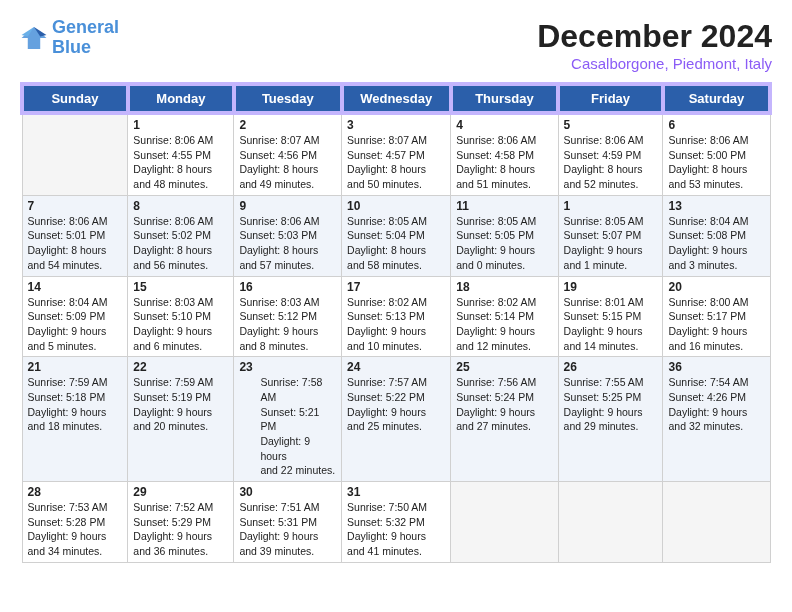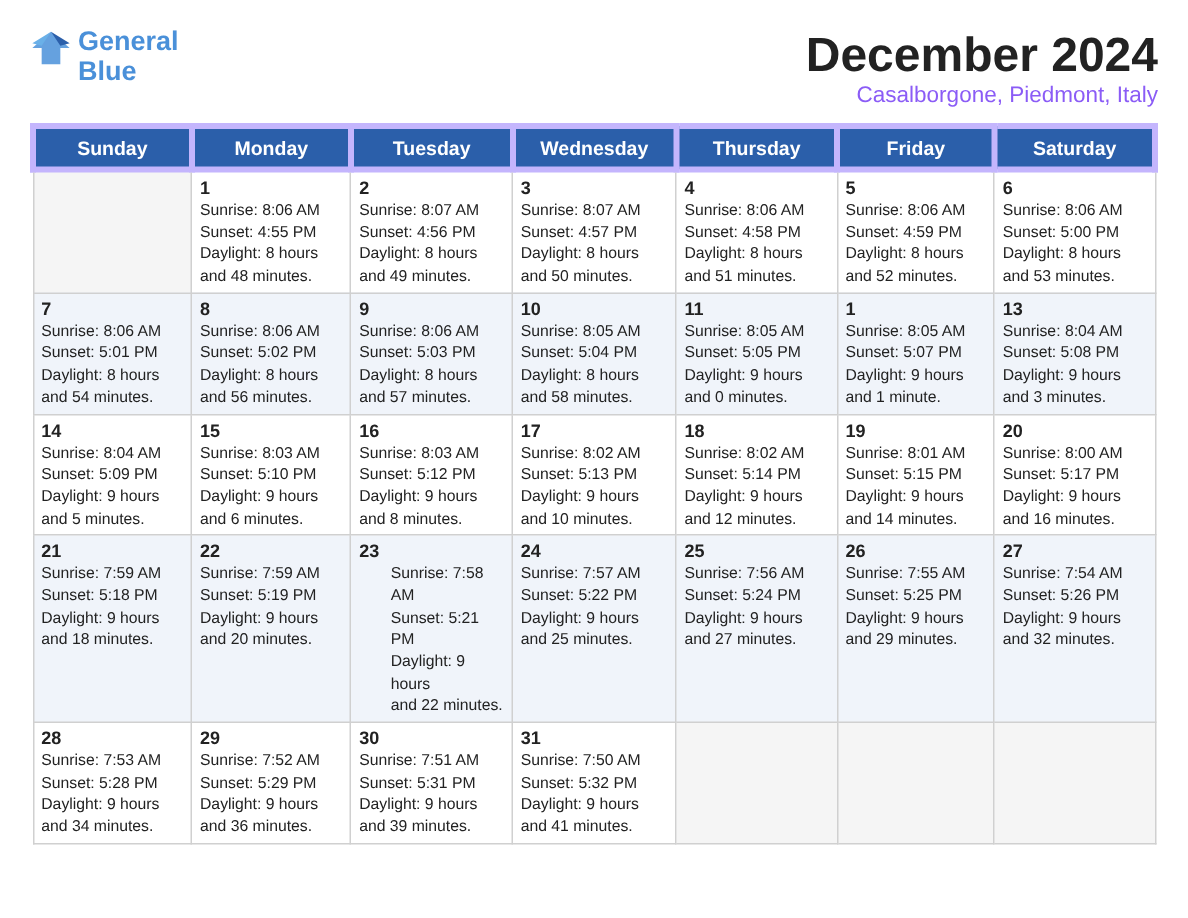--- a/index.html
+++ b/index.html
@@ -15,21 +15,21 @@
       padding: 18px 20px 12px 20px;
     }
     .header-area {
       display: flex;
       justify-content: space-between;
       align-items: flex-start;
       margin-bottom: 10px;
     }
     .logo {
       display: flex;
-      align-items: flex-start;
+      align-items: center;
       gap: 4px;
     }
     .logo-text {
       font-size: 18px;
       font-weight: bold;
       color: #1a3a6c;
       line-height: 1.1;
     }
     .logo-text span {
       color: #4a90d9;
@@ -313,23 +313,23 @@
 and 27 minutes.</div>
           </td>
           <td>
             <span class="day-num">26</span>
             <div class="day-info" style="white-space: pre-line;">Sunrise: 7:55 AM
 Sunset: 5:25 PM
 Daylight: 9 hours
 and 29 minutes.</div>
           </td>
           <td>
-            <span class="day-num">27</span>
+            <span class="day-num">36</span>
             <div class="day-info" style="white-space: pre-line;">Sunrise: 7:54 AM
-Sunset: 5:26 PM
+Sunset: 4:26 PM
 Daylight: 9 hours
 and 32 minutes.</div>
           </td>
         </tr>
         <tr>
           <td>
             <span class="day-num">28</span>
             <div class="day-info" style="white-space: pre-line;">Sunrise: 7:53 AM
 Sunset: 5:28 PM
 Daylight: 9 hours

